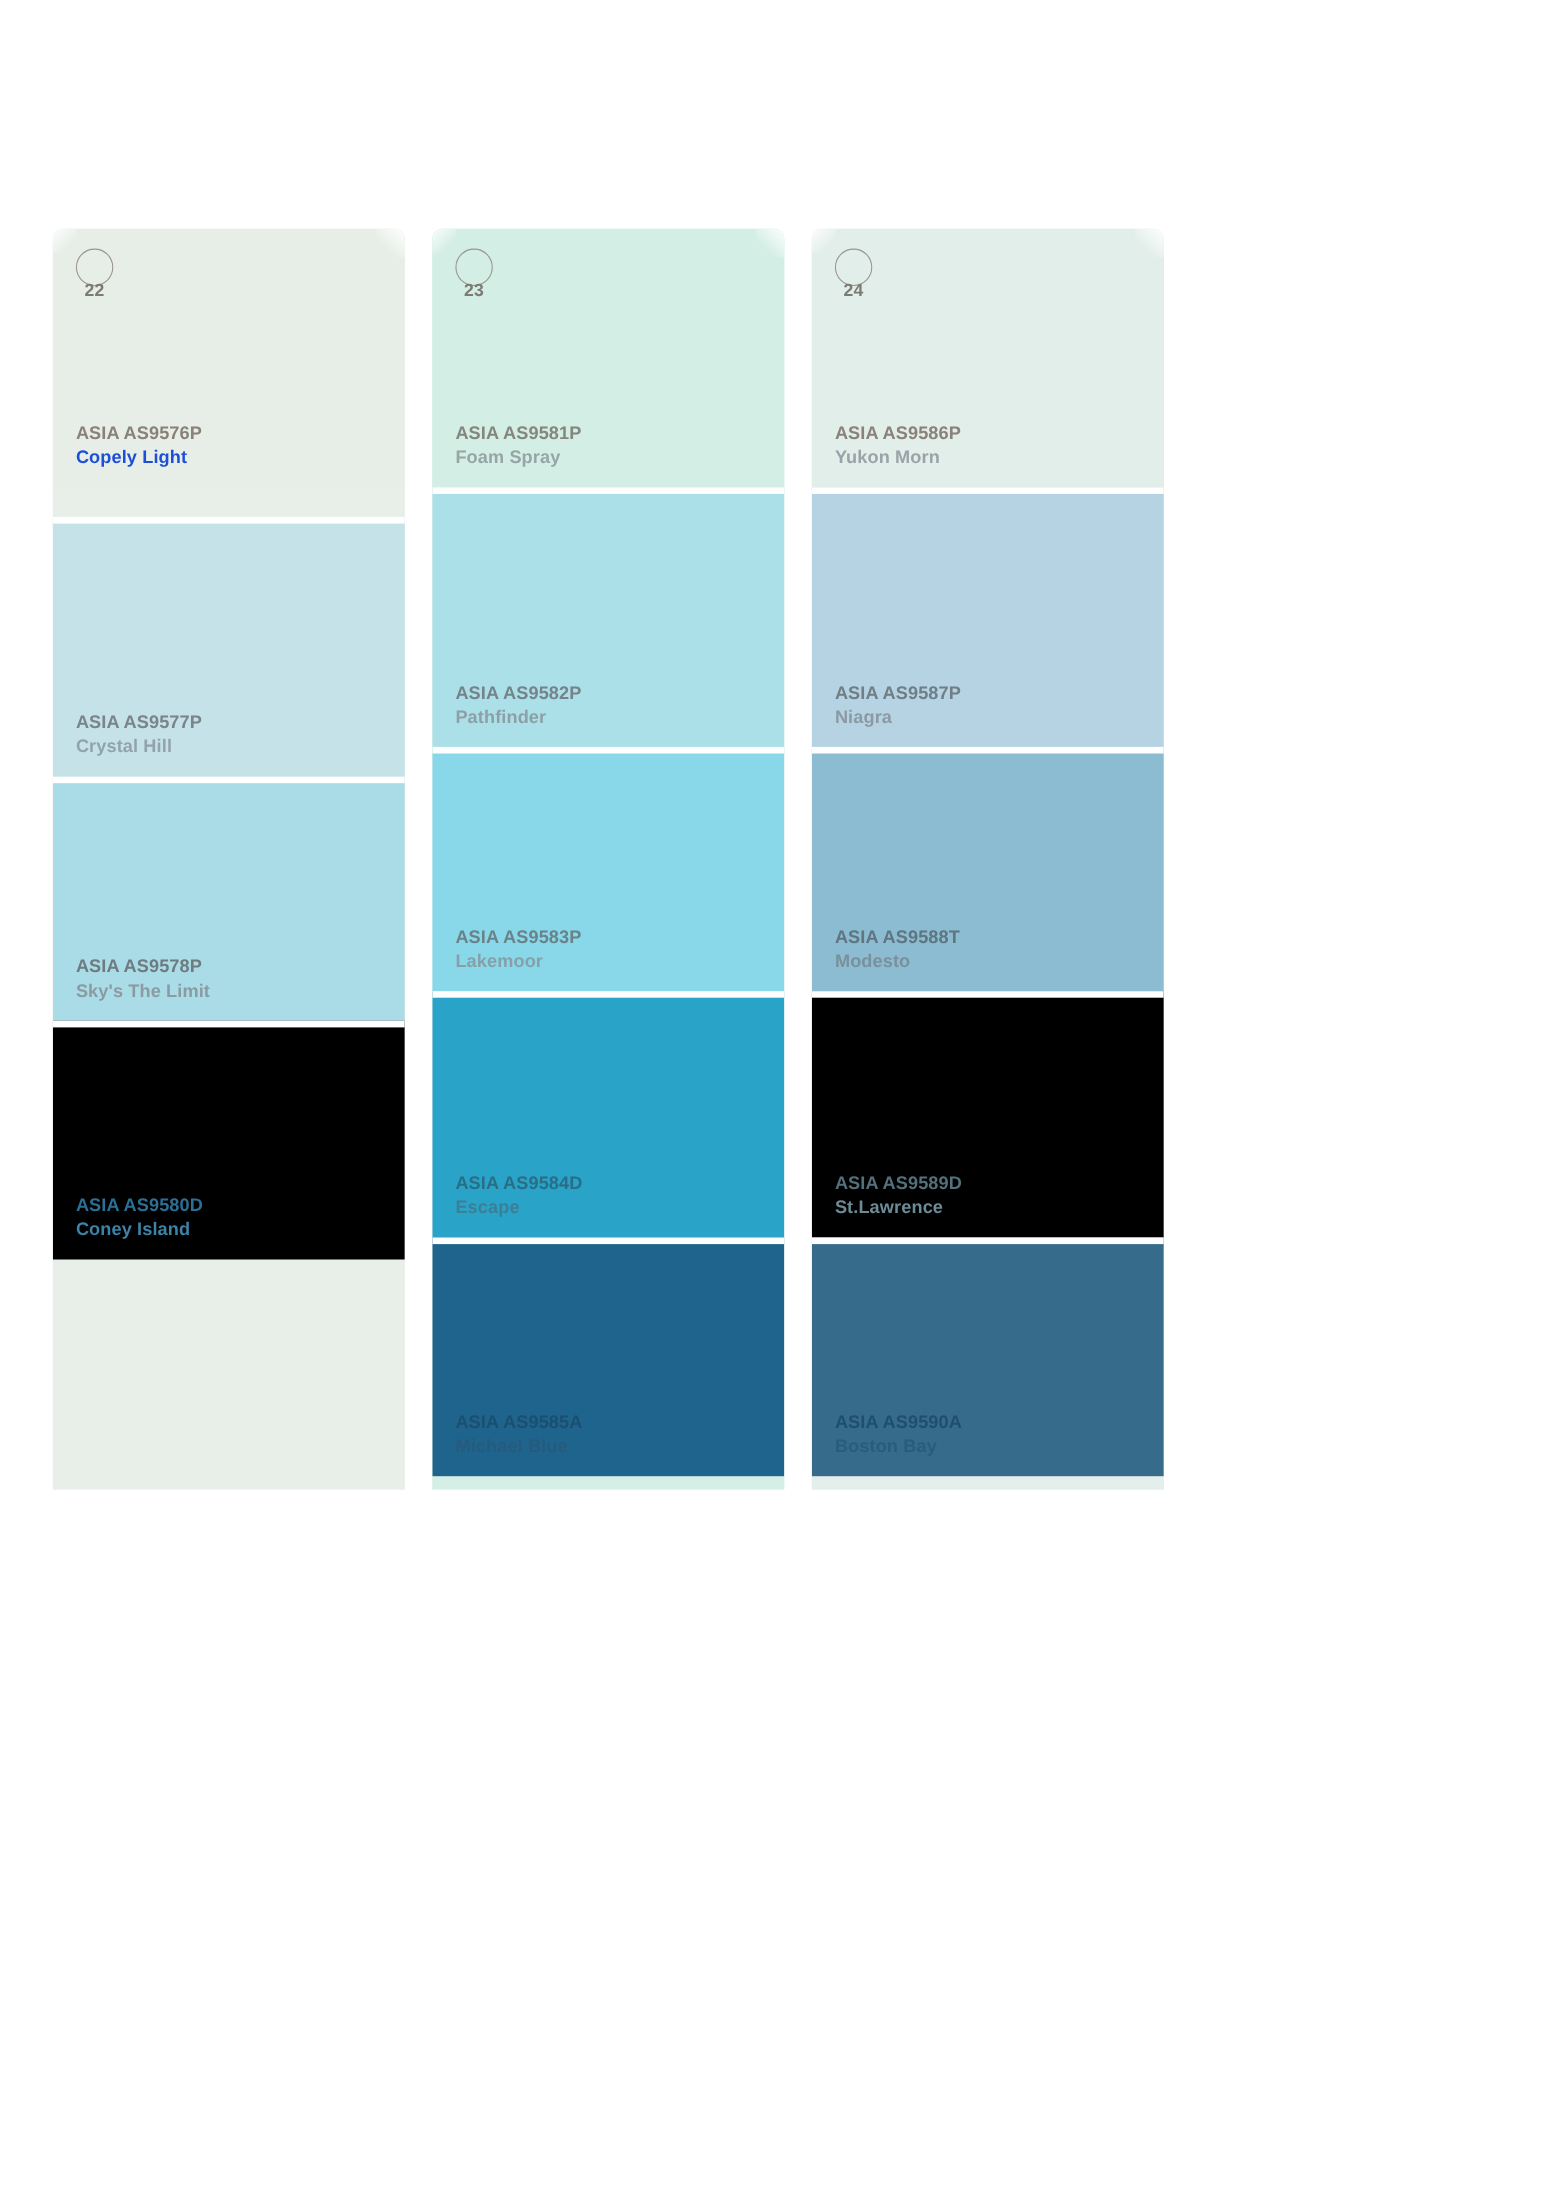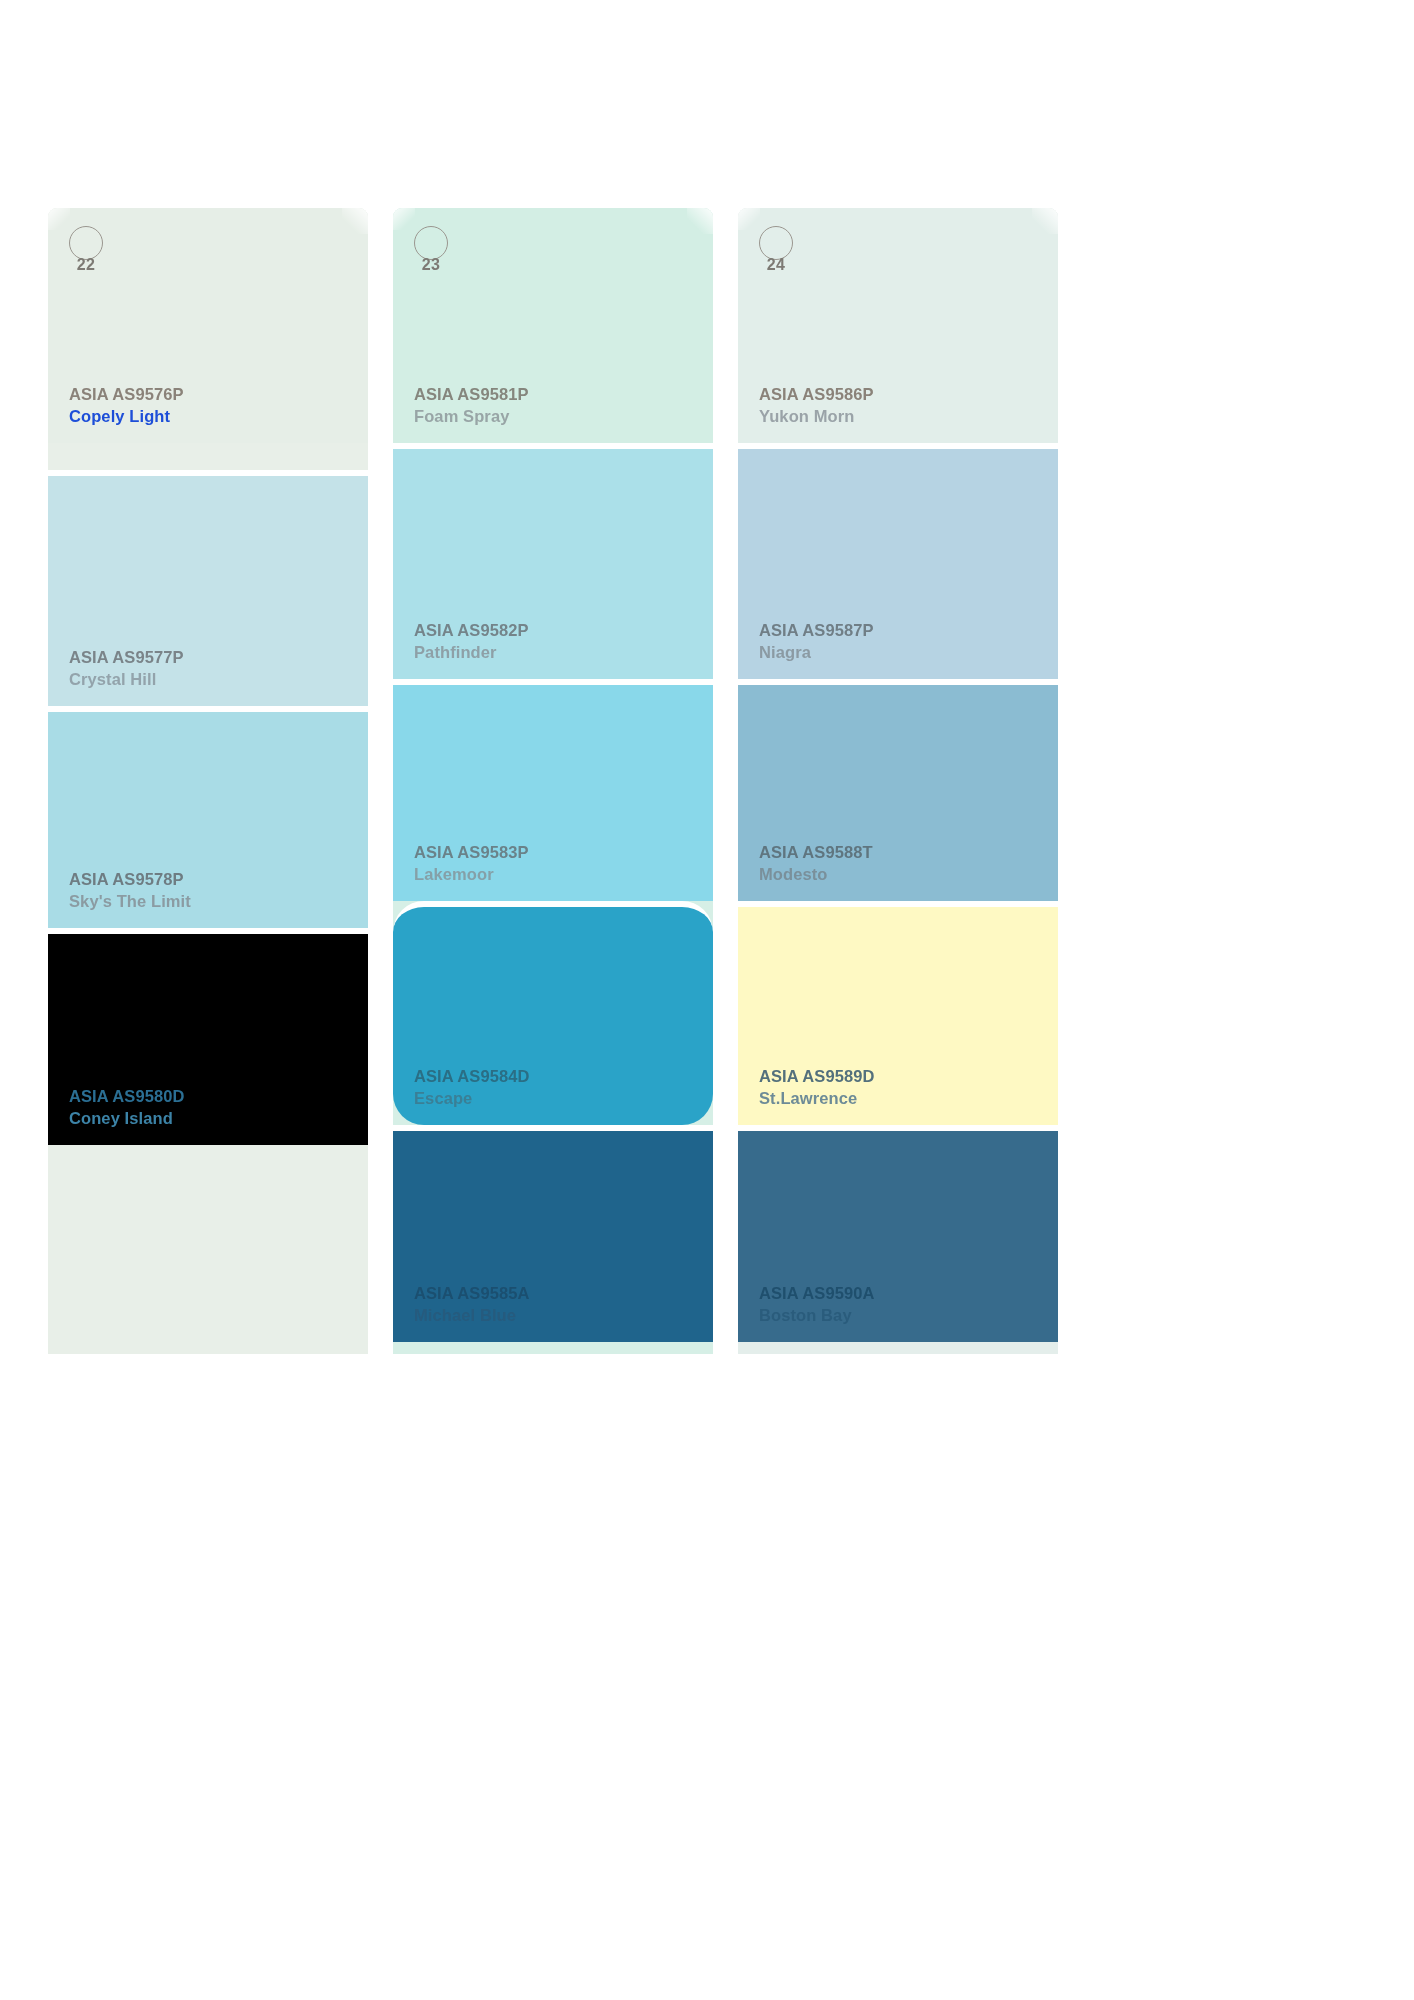--- a/index.html
+++ b/index.html
@@ -159,21 +159,21 @@
           <span class="code" style="color: rgb(116, 132, 138);">ASIA AS9582P</span>
           <span class="name" style="color: rgb(142, 160, 167);">Pathfinder</span>
         </div>
       </div>
       <div class="swatch" style="background: rgb(137, 216, 234); height: 222px;">
         <div class="label">
           <span class="code" style="color: rgb(106, 130, 137);">ASIA AS9583P</span>
           <span class="name" style="color: rgb(133, 160, 168);">Lakemoor</span>
         </div>
       </div>
-      <div class="swatch" style="background: rgb(42, 163, 200); height: 224px; border-radius: 31px;">
+      <div class="swatch" style="background: rgb(42, 163, 200); height: 224px;">
         <div class="label">
           <span class="code" style="color: rgb(42, 110, 133);">ASIA AS9584D</span>
           <span class="name" style="color: rgb(58, 127, 150);">Escape</span>
         </div>
       </div>
       <div class="swatch" style="background: rgb(31, 100, 140); height: 217px;">
         <div class="label">
           <span class="code" style="color: rgb(27, 79, 112);">ASIA AS9585A</span>
           <span class="name" style="color: rgb(38, 91, 126);">Michael Blue</span>
         </div>
@@ -196,21 +196,21 @@
           <span class="code" style="color: rgb(112, 126, 134);">ASIA AS9587P</span>
           <span class="name" style="color: rgb(139, 154, 163);">Niagra</span>
         </div>
       </div>
       <div class="swatch" style="background: rgb(139, 188, 210); height: 222px;">
         <div class="label">
           <span class="code" style="color: rgb(95, 117, 127);">ASIA AS9588T</span>
           <span class="name" style="color: rgb(122, 144, 155);">Modesto</span>
         </div>
       </div>
-      <div class="swatch" style="background: #fef9c3; height: 224px;">
+      <div class="swatch" style="background: #000000; height: 224px;">
         <div class="label">
           <span class="code" style="color: rgb(83, 112, 124);">ASIA AS9589D</span>
           <span class="name" style="color: rgb(109, 139, 151);">St.Lawrence</span>
         </div>
       </div>
       <div class="swatch" style="background: rgb(55, 107, 140); height: 217px;">
         <div class="label">
           <span class="code" style="color: rgb(31, 79, 109);">ASIA AS9590A</span>
           <span class="name" style="color: rgb(42, 92, 124);">Boston Bay</span>
         </div>

